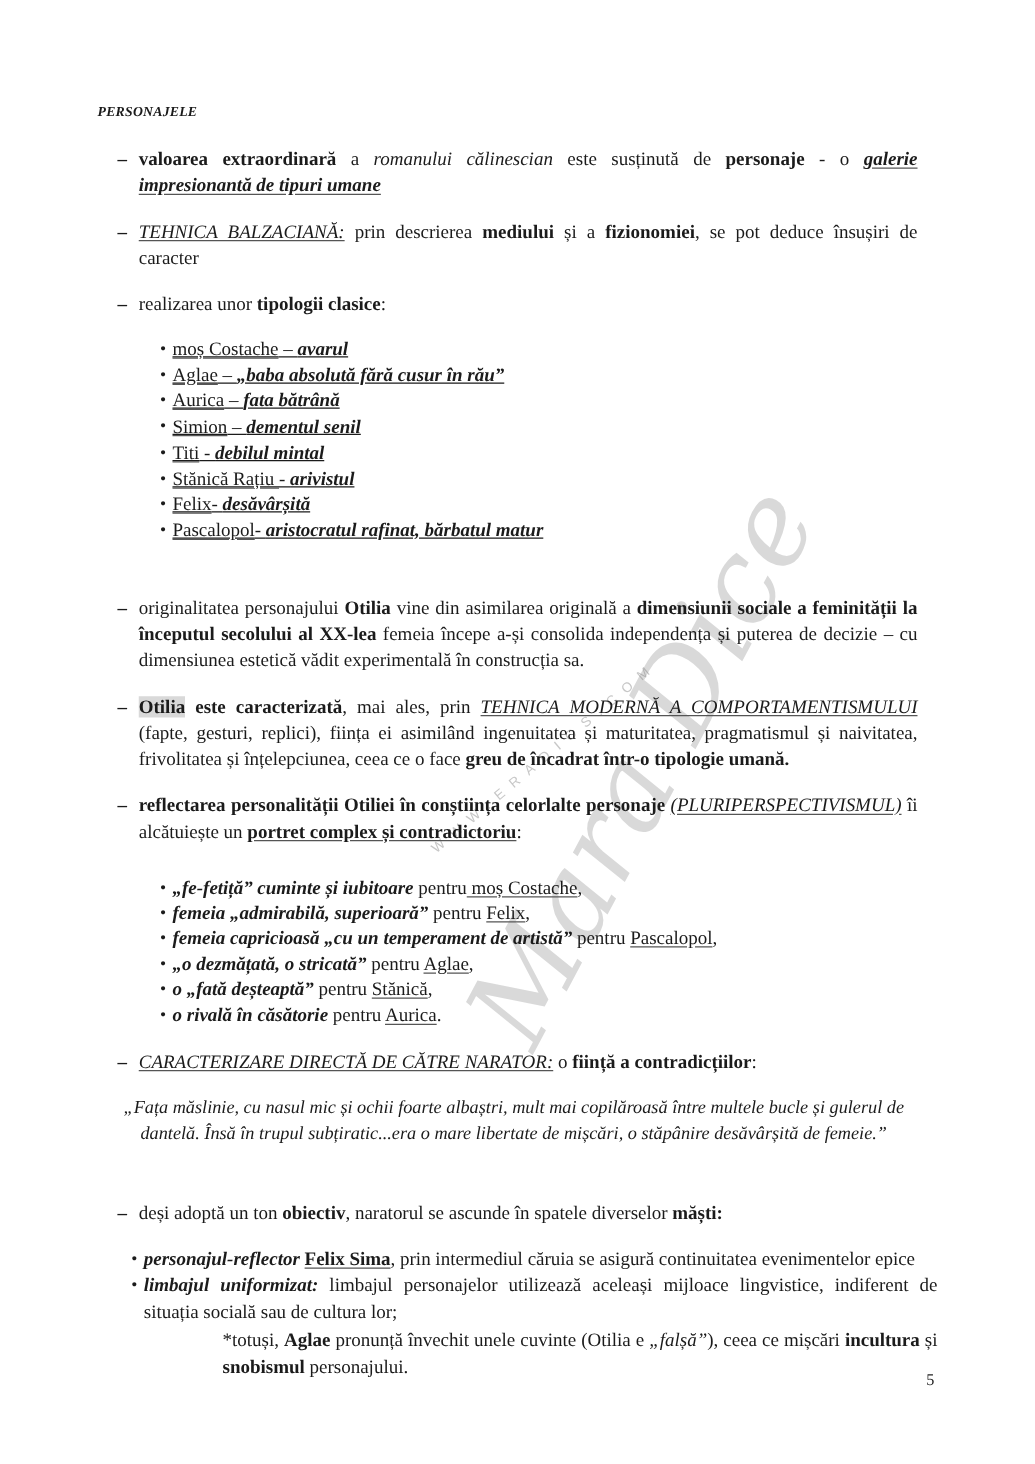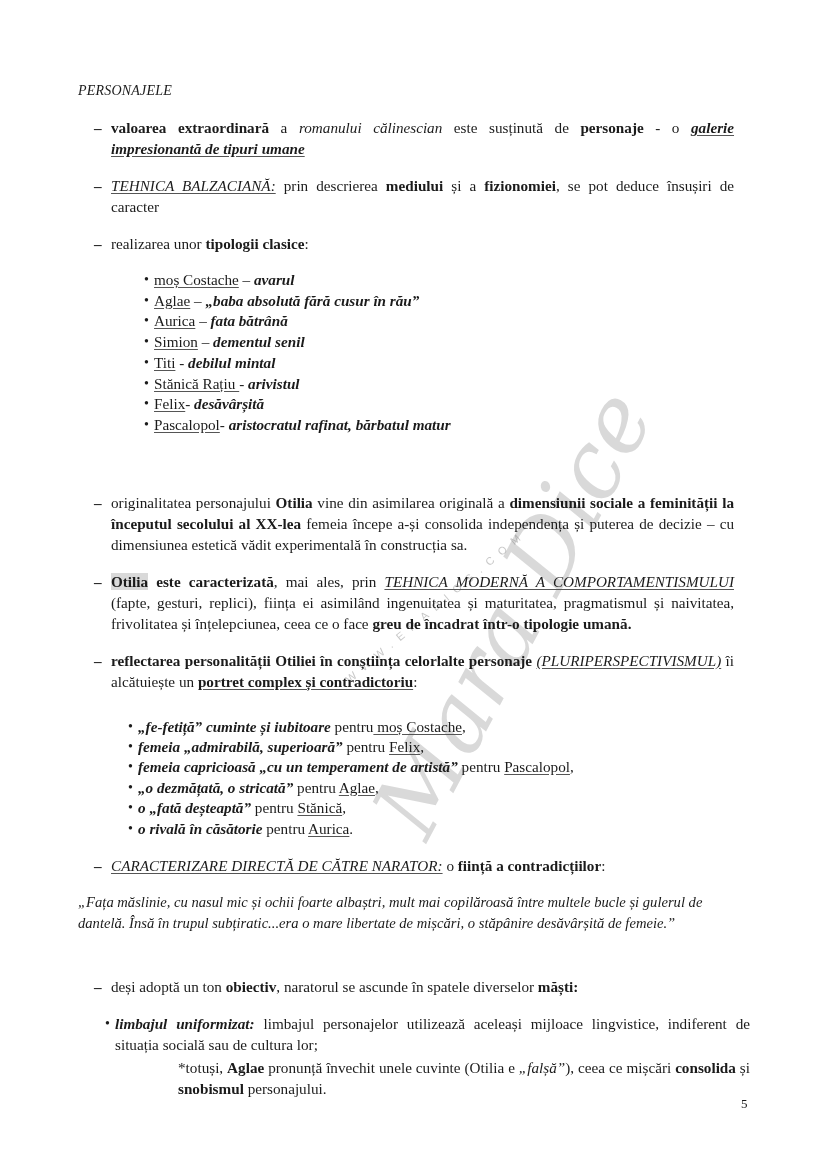--- a/index.html
+++ b/index.html
@@ -1,36 +1,36 @@
 <!DOCTYPE html>
 <html><head>
 <meta charset="utf-8">
 <style>
   html, body { margin:0; padding:0; background:#ffffff; }
   body { width:828px; height:1171px; position:relative; overflow:hidden;
          font-family:"DejaVu Serif","Liberation Serif",serif; color:#1b1b1b; }
   .page { position:absolute; left:0; top:0; width:828px; height:1171px; }
   .content { position:absolute; left:78px; top:80px; width:672px;
              font-family:"Liberation Serif",serif; font-size:15.2px; line-height:21px; }
-  h2.sec { margin:0 0 7px 0; font-size:14px; font-style:italic; font-weight:normal;
+  h2.sec { margin:0 0 7px 0; font-size:11px; font-style:italic; font-weight:bold;
            letter-spacing:0.2px; }
   .dash-item { position:relative; padding-left:17px; text-align:justify; margin:16px; }
   .dash-item::before { content:"–"; position:absolute; left:0; top:0; font-weight:bold; }
-  .bul-list { margin:16px; padding:0 0 0 50px; list-style:none; }
+  .bul-list { margin:0; padding:0 0 0 50px; list-style:none;text-decoration:underline; }
   .bul-list li { position:relative; padding-left:10px; line-height:20.7px; }
   .bul-list li::before { content:"•"; position:absolute; left:0; top:0; font-size:14px; }
   .bul-list2 { margin:0; padding:0 0 0 50px; list-style:none; }
   .bul-list2 li { position:relative; padding-left:10px; line-height:20.4px; }
   .bul-list2 li::before { content:"•"; position:absolute; left:0; top:0; font-size:14px; }
   .bul-list3 { margin:0; padding:0 0 0 27px; list-style:none; }
   .bul-list3 li { position:relative; padding-left:10px; text-align:justify; line-height:21px; }
   .bul-list3 li::before { content:"•"; position:absolute; left:0; top:0; font-size:14px; }
   u { text-decoration-color:#555; text-underline-offset:2px; }
   .hl { background:#d9d9d9; }
-  .quote { font-style:italic; margin:12px 6px 0 0; line-height:21px; font-size:14.6px; }
+  .quote { text-align:center; font-style:italic; margin:12px 6px 0 0; line-height:21px; font-size:14.6px; }
   .note { padding-left:100px; text-align:justify; margin-top:2px; }
   .gap1 { height:24px; }
   .gap2 { height:9px; }
   .gap3 { height:26px; }
   .pagenum { position:absolute; left:741px; top:1096px; font-size:13px; font-family:"Liberation Serif",serif; }
   .wm { position:absolute; left:250px; top:430px; width:330px; height:360px; pointer-events:none; }
   .wm-sign { position:absolute; left:20px; top:130px; font-family:"DejaVu Serif",serif; font-style:italic;
              font-size:92px; color:rgba(120,120,120,0.28); transform:rotate(-62deg); white-space:nowrap; }
   .wm-url { position:absolute; left:70px; top:170px; font-family:"Liberation Sans",sans-serif;
             font-size:11px; letter-spacing:8px; color:rgba(130,130,130,0.45); transform:rotate(-40deg); white-space:nowrap; }
@@ -105,23 +105,24 @@
     <p class="quote">„Fața măslinie, cu nasul mic și ochii foarte albaștri, mult mai copilăroasă între multele bucle și gulerul de dantelă. Însă în trupul subțiratic...era o mare libertate de mișcări, o stăpânire desăvârșită de femeie.”</p>
 
     <div class="gap3"></div>
 
 
     <p class="dash-item">
       <span>deși adoptă un ton </span><b>obiectiv</b><span>, naratorul se ascunde în spatele diverselor </span><b>măști:</b>
     </p>
 
     <ul class="bul-list3">
+      <li><b><i>personajul-reflector</i></b><span> </span><b><u>Felix Sima</u></b><span>, prin intermediul căruia se asigură continuitatea evenimentelor epice</span></li>
       <li><b><i>limbajul uniformizat:</i></b><span> limbajul personajelor utilizează aceleași mijloace lingvistice, indiferent de situația socială sau de cultura lor;</span></li>
     </ul>
 
     <p class="note">
-      <span>*totuși, </span><b>Aglae</b><span> pronunță învechit unele cuvinte (Otilia e </span><i>„falșă”</i><span>), ceea ce mișcări </span><b>consolida</b><span> și </span><b>snobismul</b><span> personajului.</span>
+      <span>*totuși, </span><b>Aglae</b><span> pronunță învechit unele cuvinte (Otilia e </span><i>„falșă”</i><span>), ceea ce mișcări </span><b>incultura</b><span> și </span><b>snobismul</b><span> personajului.</span>
     </p>
 
   </div>
 
   <div class="pagenum">5</div>
 </div>
 
 </body></html>

